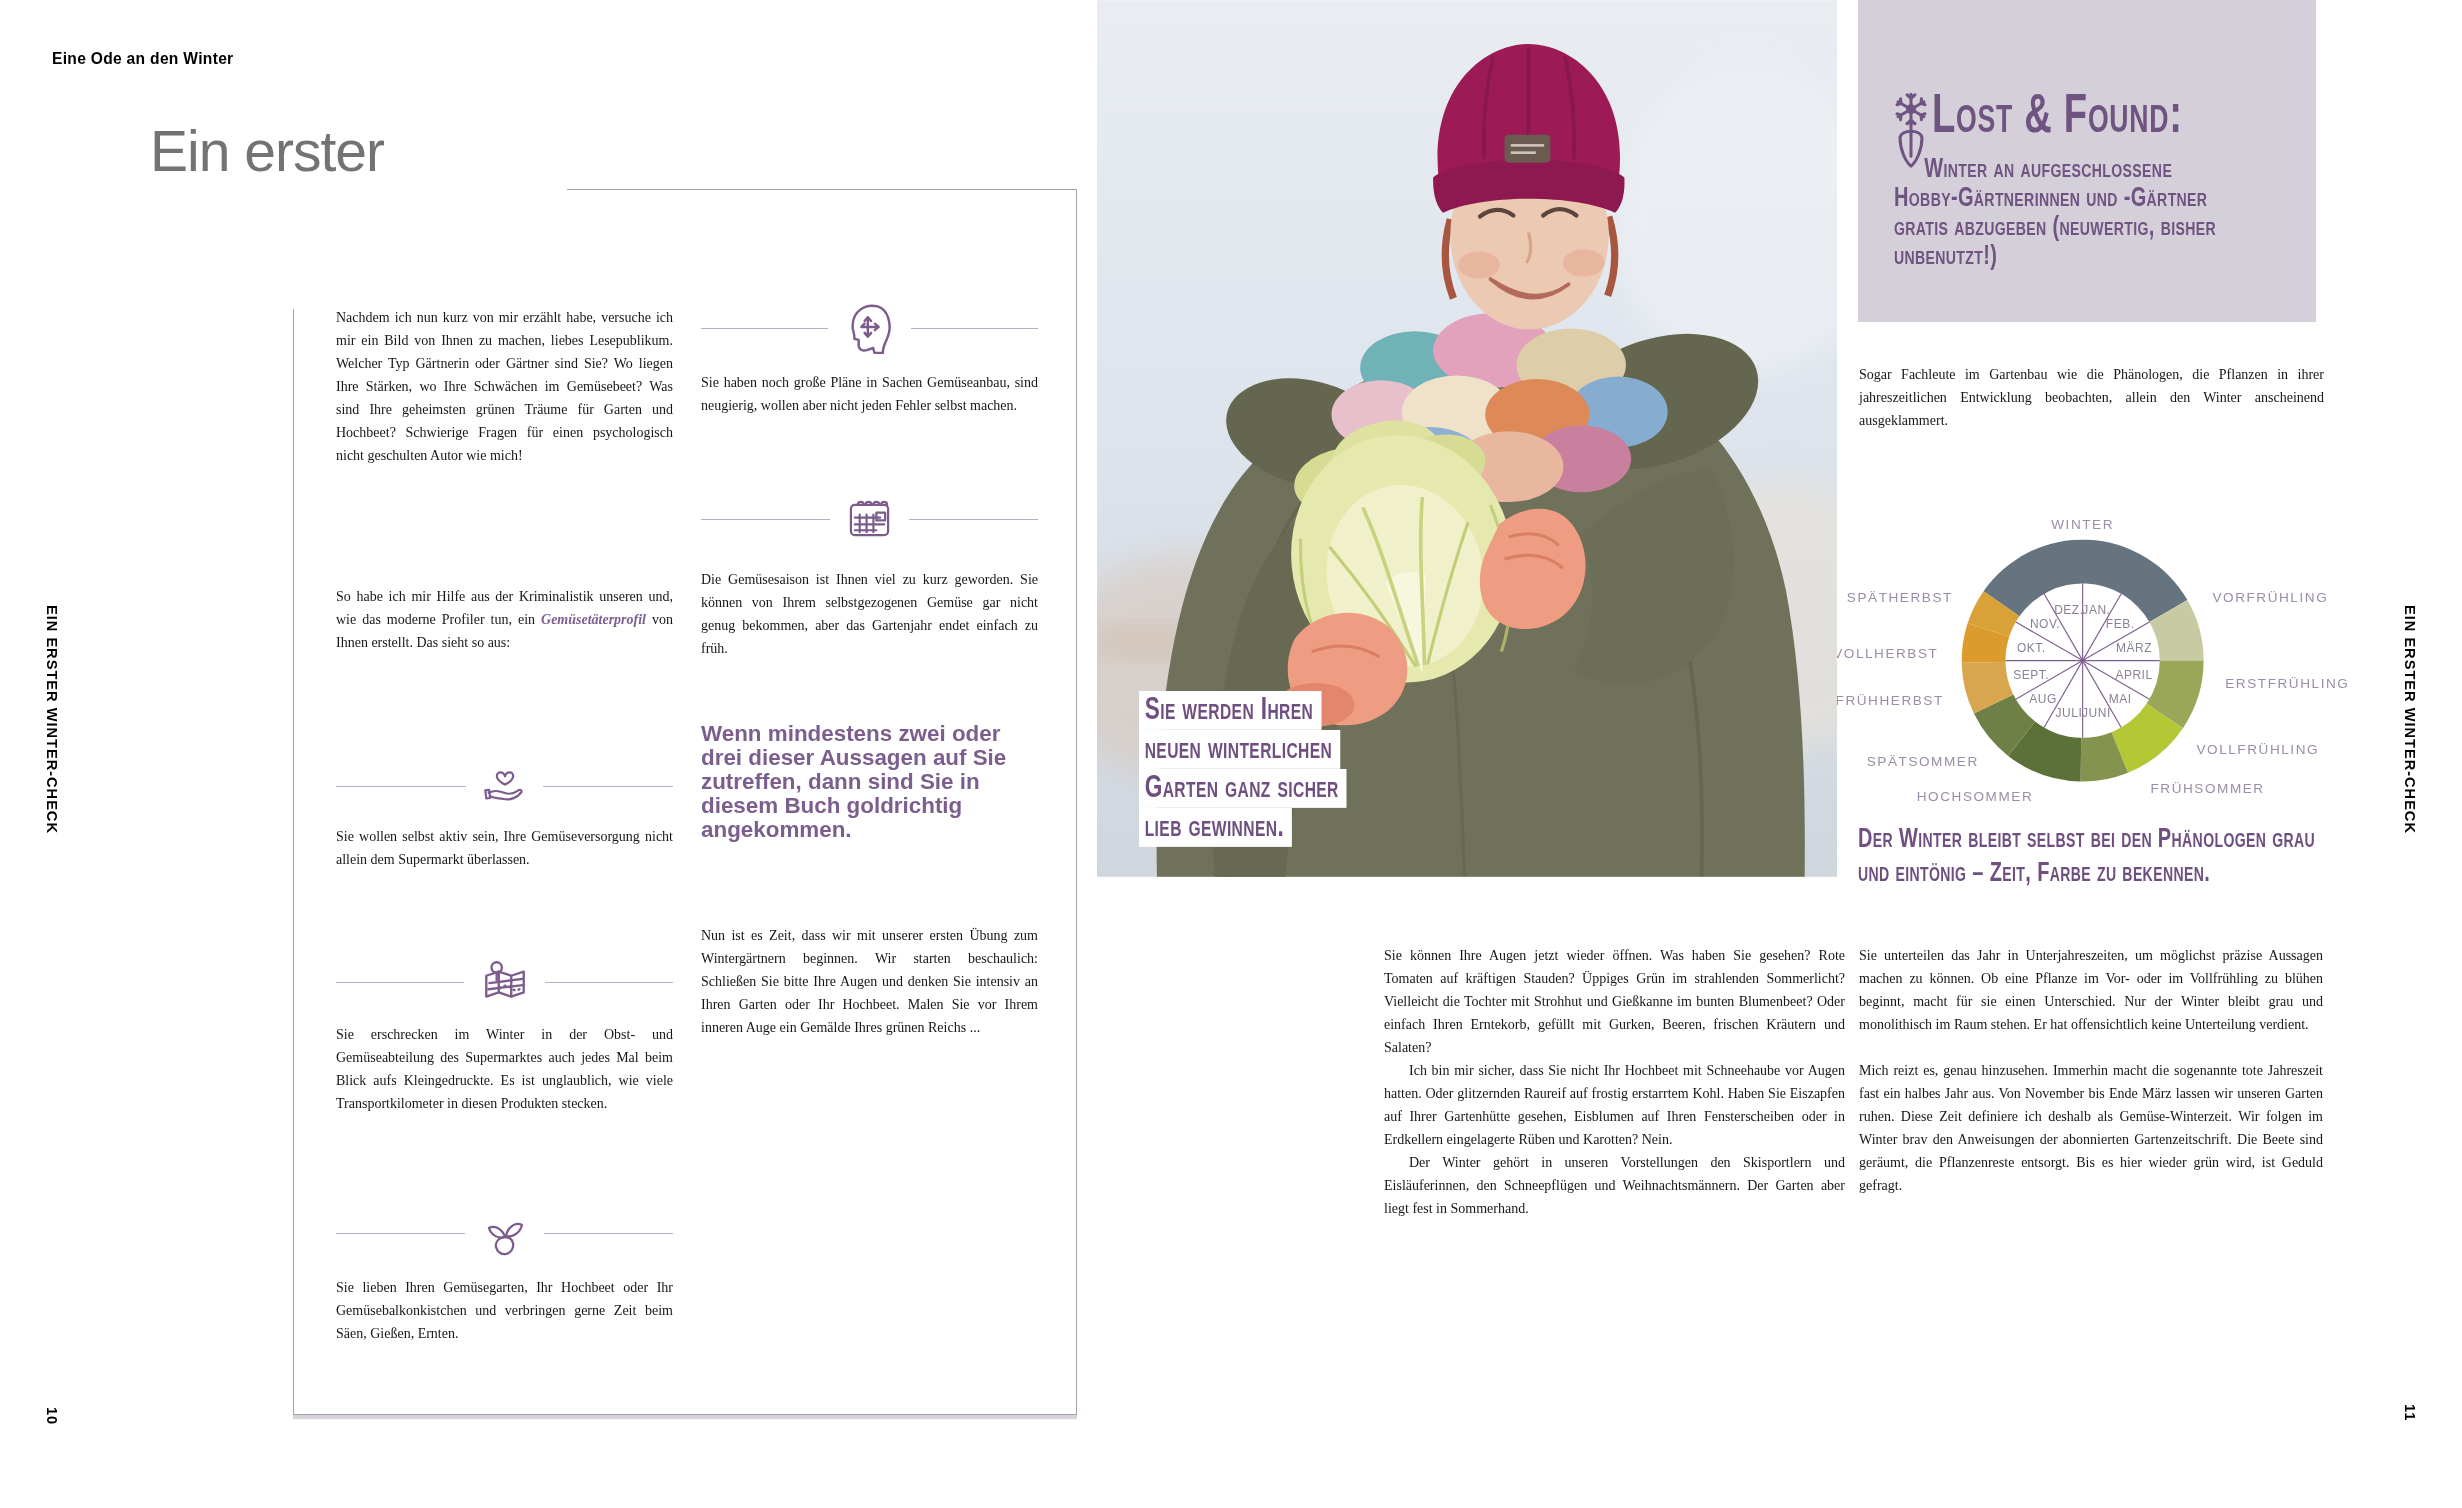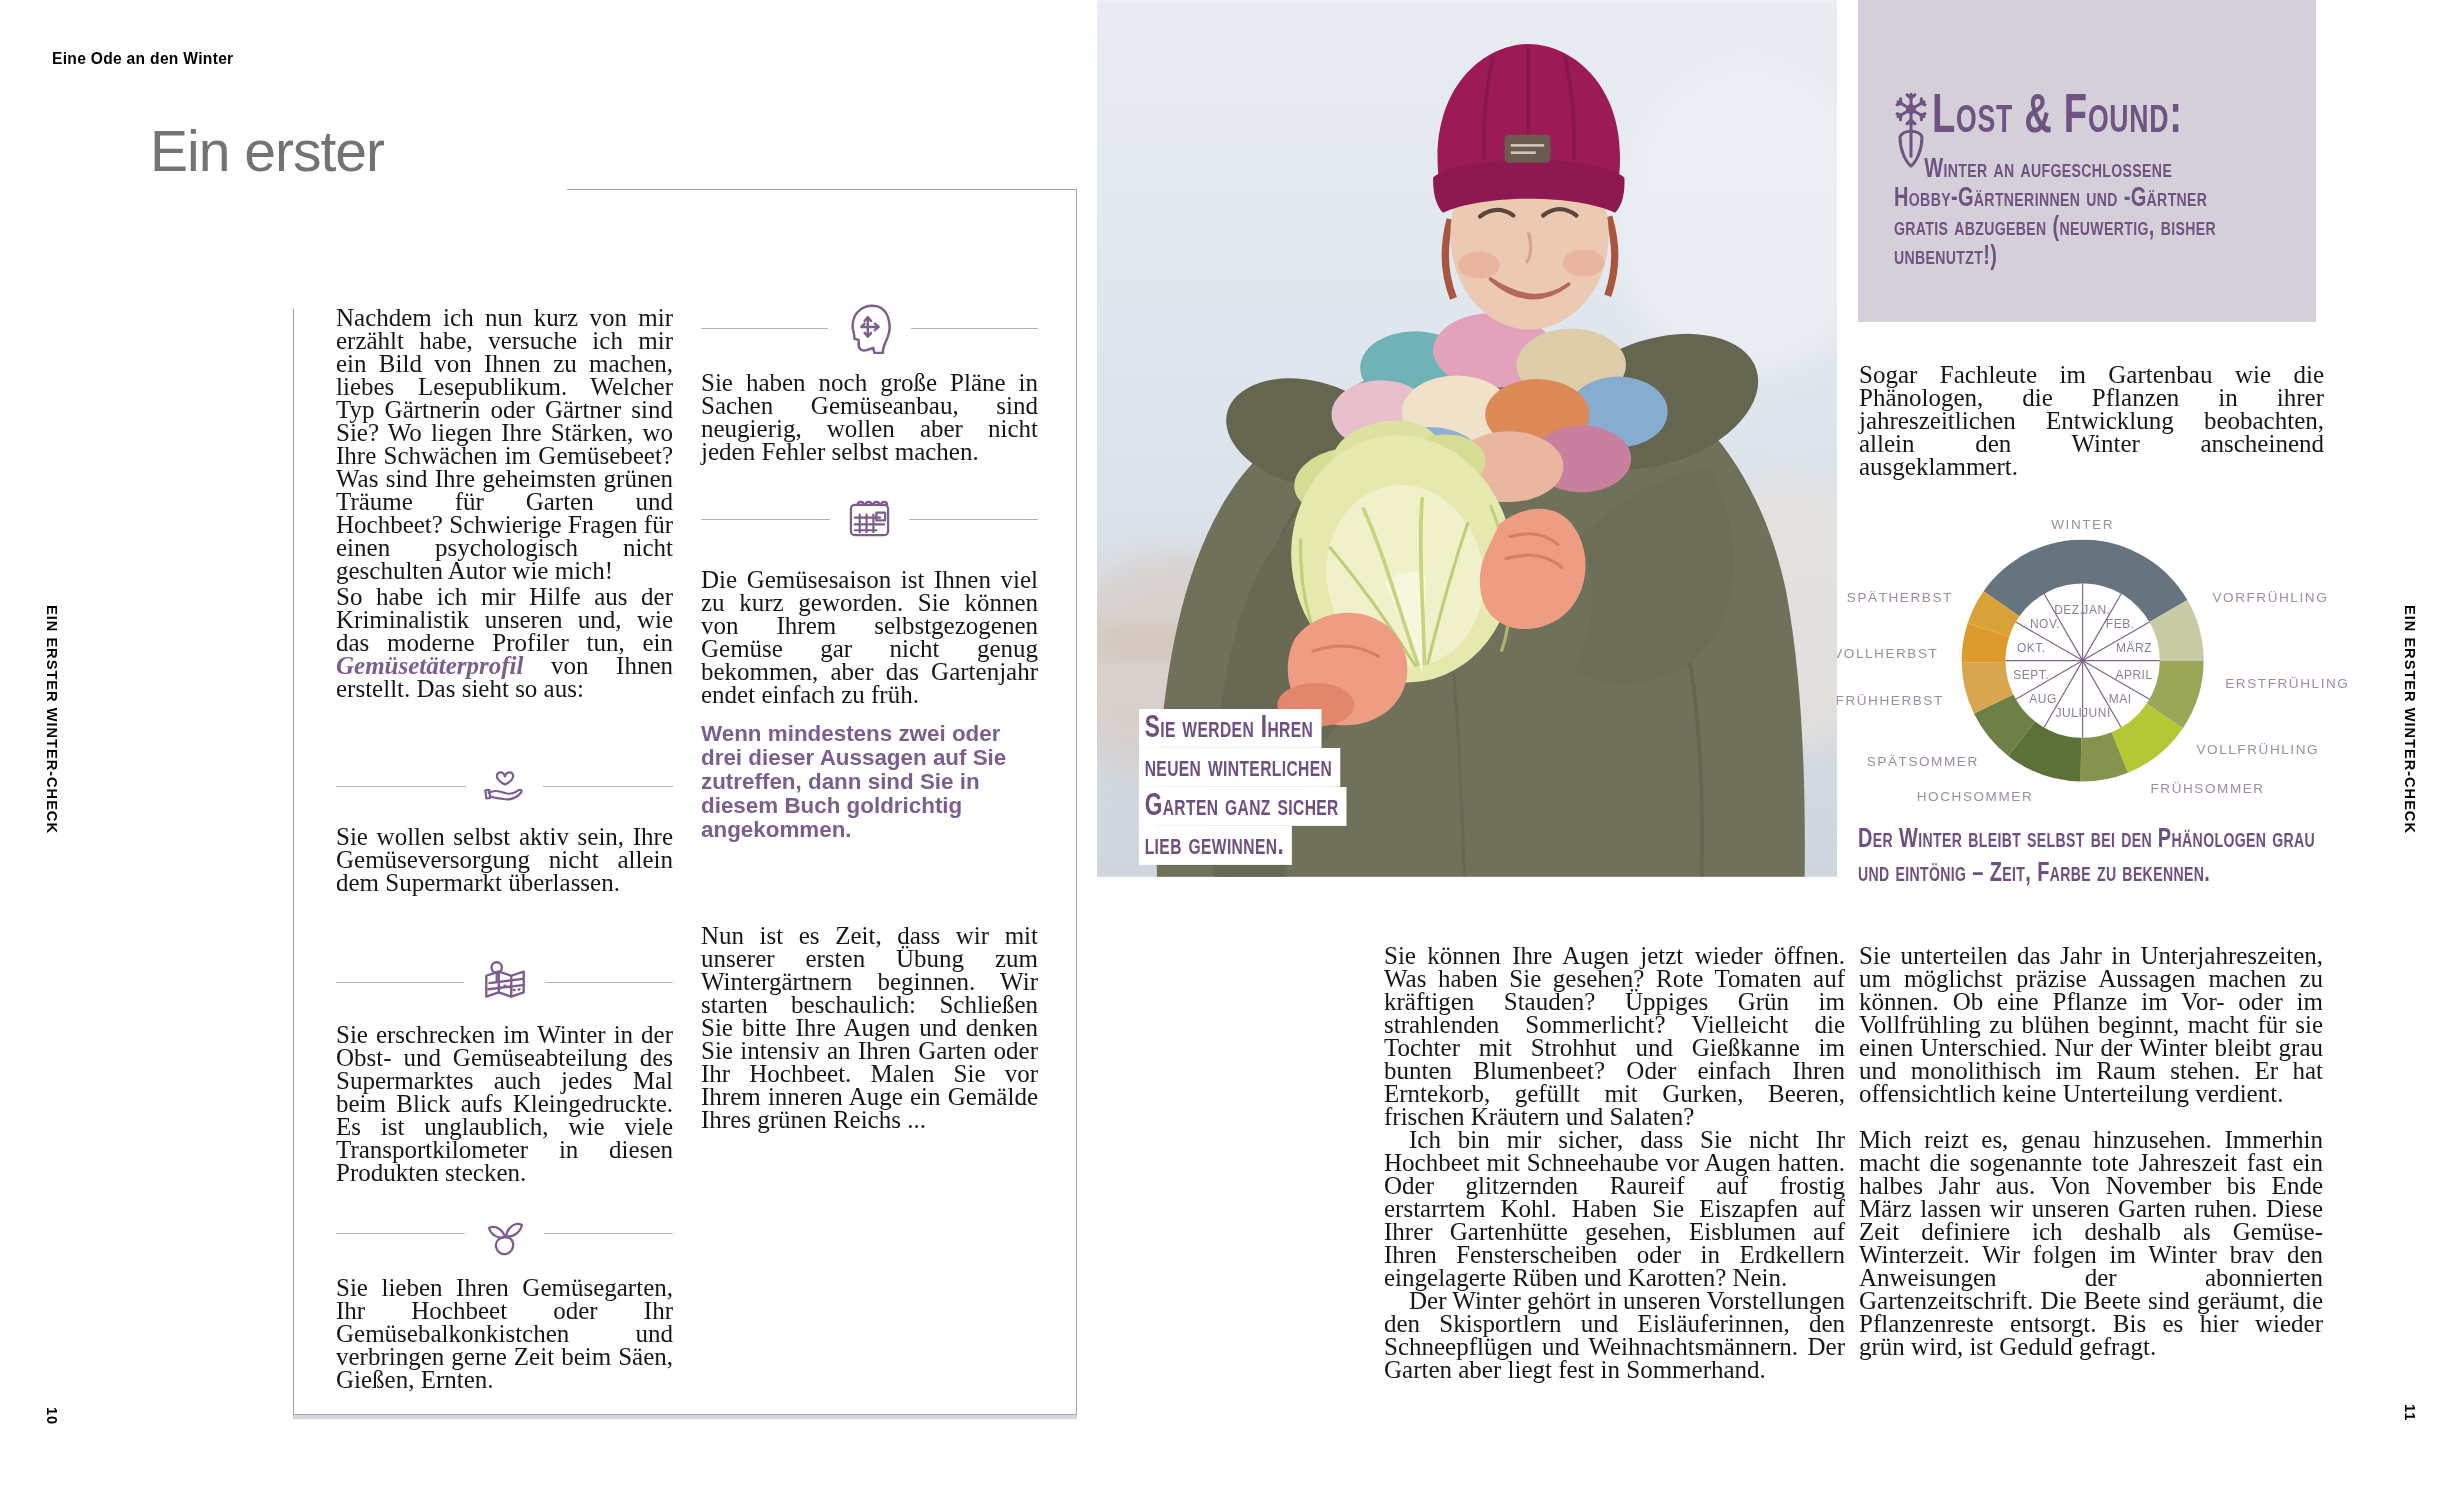--- a/index.html
+++ b/index.html
@@ -1,19 +1,19 @@
 <!DOCTYPE html>
 <html lang="de" style="font-size:8.3px"><head>
 <meta charset="utf-8">
 <style>
   html,body{margin:0;padding:0;background:#ffffff;}
   #page{position:relative;width:2462px;height:1508px;background:#ffffff;overflow:hidden;
         font-family:"Liberation Serif",serif;color:#161616;}
   .abs{position:absolute;}
-  .body-text{font-family:"Liberation Serif",serif;font-size:25px;line-height:23px;
+  .body-text{font-family:"Liberation Serif",serif;font-size:14px;line-height:23px;
              text-align:justify;color:#161616;}
   .kicker{font-family:"Liberation Sans",sans-serif;font-weight:bold;font-size:15.6px;
           letter-spacing:0.3px;color:#000;}
   .big-title{font-family:"Liberation Sans",sans-serif;font-size:57px;line-height:79px;
              color:#737373;letter-spacing:-1px;z-index:3;}
   .frame-box{border:1.6px solid #a89eae;box-shadow:0 4.2px 0 rgba(170,158,178,.45);z-index:1;}
   .cover{background:#ffffff;z-index:2;}
   .vertical{writing-mode:vertical-rl;font-family:"Liberation Sans",sans-serif;
             font-weight:bold;font-size:14.6px;letter-spacing:1px;color:#000;}
   .divider{display:flex;align-items:center;}
@@ -211,21 +211,21 @@
         <path d="M772,1005 C830,962 888,968 916,1012 C948,1060 944,1128 906,1170 C862,1216 792,1218 756,1180 C728,1148 730,1092 748,1056 Z" fill="#ef9d82"></path>
         <path d="M790,1030 q60,-18 96,16" stroke="#d97f63" stroke-width="6" fill="none"></path>
         <path d="M782,1072 q70,-20 112,18" stroke="#d97f63" stroke-width="6" fill="none"></path>
         <path d="M380,1225 C418,1172 502,1158 556,1200 C606,1242 610,1318 560,1362 C500,1410 414,1396 382,1344 C360,1308 362,1258 380,1225 Z" fill="#ef9d82"></path>
         <path d="M412,1250 q70,-26 130,10" stroke="#d97f63" stroke-width="6" fill="none"></path>
         <ellipse cx="420" cy="1352" rx="74" ry="42" fill="#e2876c"></ellipse>
       </g>
     </svg>
   </div>
 
-  <div class="abs caption" style="left:1139px;top:709px;">
+  <div class="abs caption" style="left:1139px;top:691px;">
     <span class="caption-line"><span>Sie werden Ihren</span></span>
     <span class="caption-line"><span>neuen winterlichen</span></span>
     <span class="caption-line"><span>Garten ganz sicher</span></span>
     <span class="caption-line"><span>lieb gewinnen.</span></span>
   </div>
 
   <div class="abs lf-box" style="left:1858px;top:0px;width:458px;height:322px;"></div>
 
   <svg class="abs" style="left:1886px;top:90px;" width="50" height="89" viewBox="0 0 100 177" fill="none" stroke="#6f5380" stroke-width="6" stroke-linecap="round" stroke-linejoin="round">
     <path d="M50 8 L50 68"></path>

